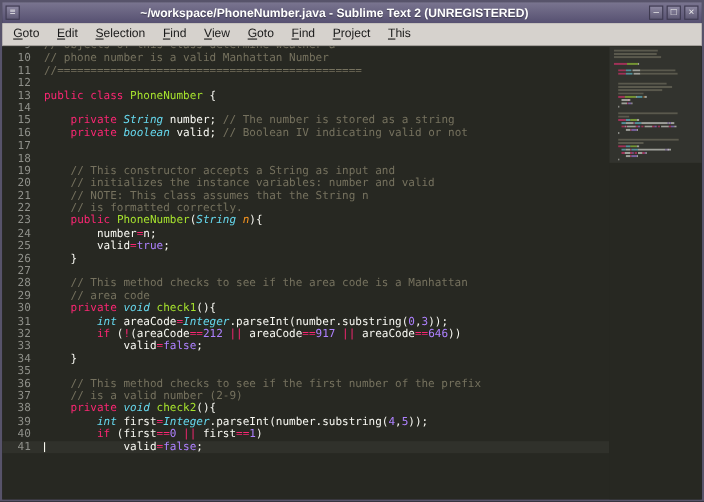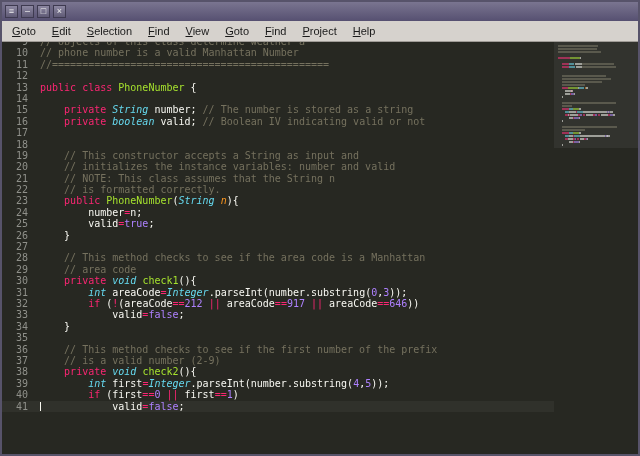--- a/index.html
+++ b/index.html
@@ -103,35 +103,36 @@
   .sb-tabsize { margin-right:48px; cursor:pointer; }
   .sb-syntax { margin-right:24px; cursor:pointer; }
 </style>
 </head>
 <body>
 
 <div class="window">
 
   <div class="titlebar">
     <div class="tb-btn">≡</div>
+    <div class="tb-title">~/workspace/PhoneNumber.java - Sublime Text 2 (UNREGISTERED)</div>
     <div class="tb-btn">–</div>
     <div class="tb-btn">□</div>
     <div class="tb-btn">×</div>
   </div>
 
   <div class="menubar">
       <div class="menu-item">Goto</div>
       <div class="menu-item">Edit</div>
       <div class="menu-item">Selection</div>
       <div class="menu-item">Find</div>
       <div class="menu-item">View</div>
       <div class="menu-item">Goto</div>
       <div class="menu-item">Find</div>
       <div class="menu-item">Project</div>
-      <div class="menu-item">Help</div>
+      <div class="menu-item">This</div>
     </div>
 
 
   <div class="editor">
     <div class="code-scroll">
       <div class="lines"><div class="line"><span class="gutter">9</span><span class="code"><span class="tok-com" style="color: rgb(117, 113, 94);">// objects of this class determine weather a</span></span></div><div class="line"><span class="gutter">10</span><span class="code"><span class="tok-com" style="color: rgb(117, 113, 94);">// phone number is a valid Manhattan Number</span></span></div><div class="line"><span class="gutter">11</span><span class="code"><span class="tok-com" style="color: rgb(117, 113, 94);">//==============================================</span></span></div><div class="line"><span class="gutter">12</span><span class="code"></span></div><div class="line"><span class="gutter">13</span><span class="code"><span class="tok-kw" style="color: rgb(249, 38, 114);">public class </span><span class="tok-cls" style="color: rgb(166, 226, 46);">PhoneNumber</span><span class="tok-txt" style="color: rgb(248, 248, 242);"> {</span></span></div><div class="line"><span class="gutter">14</span><span class="code"></span></div><div class="line"><span class="gutter">15</span><span class="code"><span class="tok-txt" style="color: rgb(248, 248, 242);">    </span><span class="tok-kw" style="color: rgb(249, 38, 114);">private </span><span class="tok-type" style="color: rgb(102, 217, 239);">String</span><span class="tok-txt" style="color: rgb(248, 248, 242);"> number; </span><span class="tok-com" style="color: rgb(117, 113, 94);">// The number is stored as a string</span></span></div><div class="line"><span class="gutter">16</span><span class="code"><span class="tok-txt" style="color: rgb(248, 248, 242);">    </span><span class="tok-kw" style="color: rgb(249, 38, 114);">private </span><span class="tok-type" style="color: rgb(102, 217, 239);">boolean</span><span class="tok-txt" style="color: rgb(248, 248, 242);"> valid; </span><span class="tok-com" style="color: rgb(117, 113, 94);">// Boolean IV indicating valid or not</span></span></div><div class="line"><span class="gutter">17</span><span class="code"></span></div><div class="line"><span class="gutter">18</span><span class="code"></span></div><div class="line"><span class="gutter">19</span><span class="code"><span class="tok-txt" style="color: rgb(248, 248, 242);">    </span><span class="tok-com" style="color: rgb(117, 113, 94);">// This constructor accepts a String as input and</span></span></div><div class="line"><span class="gutter">20</span><span class="code"><span class="tok-txt" style="color: rgb(248, 248, 242);">    </span><span class="tok-com" style="color: rgb(117, 113, 94);">// initializes the instance variables: number and valid</span></span></div><div class="line"><span class="gutter">21</span><span class="code"><span class="tok-txt" style="color: rgb(248, 248, 242);">    </span><span class="tok-com" style="color: rgb(117, 113, 94);">// NOTE: This class assumes that the String n</span></span></div><div class="line"><span class="gutter">22</span><span class="code"><span class="tok-txt" style="color: rgb(248, 248, 242);">    </span><span class="tok-com" style="color: rgb(117, 113, 94);">// is formatted correctly.</span></span></div><div class="line"><span class="gutter">23</span><span class="code"><span class="tok-txt" style="color: rgb(248, 248, 242);">    </span><span class="tok-kw" style="color: rgb(249, 38, 114);">public </span><span class="tok-cls" style="color: rgb(166, 226, 46);">PhoneNumber</span><span class="tok-txt" style="color: rgb(248, 248, 242);">(</span><span class="tok-type" style="color: rgb(102, 217, 239);">String</span><span class="tok-param" style="color: rgb(253, 151, 31);"> n</span><span class="tok-txt" style="color: rgb(248, 248, 242);">){</span></span></div><div class="line"><span class="gutter">24</span><span class="code"><span class="tok-txt" style="color: rgb(248, 248, 242);">        number</span><span class="tok-kw" style="color: rgb(249, 38, 114);">=</span><span class="tok-txt" style="color: rgb(248, 248, 242);">n;</span></span></div><div class="line"><span class="gutter">25</span><span class="code"><span class="tok-txt" style="color: rgb(248, 248, 242);">        valid</span><span class="tok-kw" style="color: rgb(249, 38, 114);">=</span><span class="tok-num" style="color: rgb(174, 129, 255);">true</span><span class="tok-txt" style="color: rgb(248, 248, 242);">;</span></span></div><div class="line"><span class="gutter">26</span><span class="code"><span class="tok-txt" style="color: rgb(248, 248, 242);">    }</span></span></div><div class="line"><span class="gutter">27</span><span class="code"></span></div><div class="line"><span class="gutter">28</span><span class="code"><span class="tok-txt" style="color: rgb(248, 248, 242);">    </span><span class="tok-com" style="color: rgb(117, 113, 94);">// This method checks to see if the area code is a Manhattan</span></span></div><div class="line"><span class="gutter">29</span><span class="code"><span class="tok-txt" style="color: rgb(248, 248, 242);">    </span><span class="tok-com" style="color: rgb(117, 113, 94);">// area code</span></span></div><div class="line"><span class="gutter">30</span><span class="code"><span class="tok-txt" style="color: rgb(248, 248, 242);">    </span><span class="tok-kw" style="color: rgb(249, 38, 114);">private </span><span class="tok-type" style="color: rgb(102, 217, 239);">void </span><span class="tok-cls" style="color: rgb(166, 226, 46);">check1</span><span class="tok-txt" style="color: rgb(248, 248, 242);">(){</span></span></div><div class="line"><span class="gutter">31</span><span class="code"><span class="tok-txt" style="color: rgb(248, 248, 242);">        </span><span class="tok-type" style="color: rgb(102, 217, 239);">int </span><span class="tok-txt" style="color: rgb(248, 248, 242);">areaCode</span><span class="tok-kw" style="color: rgb(249, 38, 114);">=</span><span class="tok-type" style="color: rgb(102, 217, 239);">Integer</span><span class="tok-txt" style="color: rgb(248, 248, 242);">.parseInt(number.substring(</span><span class="tok-num" style="color: rgb(174, 129, 255);">0</span><span class="tok-txt" style="color: rgb(248, 248, 242);">,</span><span class="tok-num" style="color: rgb(174, 129, 255);">3</span><span class="tok-txt" style="color: rgb(248, 248, 242);">));</span></span></div><div class="line"><span class="gutter">32</span><span class="code"><span class="tok-txt" style="color: rgb(248, 248, 242);">        </span><span class="tok-kw" style="color: rgb(249, 38, 114);">if </span><span class="tok-txt" style="color: rgb(248, 248, 242);">(</span><span class="tok-kw" style="color: rgb(249, 38, 114);">!</span><span class="tok-txt" style="color: rgb(248, 248, 242);">(areaCode</span><span class="tok-kw" style="color: rgb(249, 38, 114);">==</span><span class="tok-num" style="color: rgb(174, 129, 255);">212</span><span class="tok-txt" style="color: rgb(248, 248, 242);"> </span><span class="tok-kw" style="color: rgb(249, 38, 114);">||</span><span class="tok-txt" style="color: rgb(248, 248, 242);"> areaCode</span><span class="tok-kw" style="color: rgb(249, 38, 114);">==</span><span class="tok-num" style="color: rgb(174, 129, 255);">917</span><span class="tok-txt" style="color: rgb(248, 248, 242);"> </span><span class="tok-kw" style="color: rgb(249, 38, 114);">||</span><span class="tok-txt" style="color: rgb(248, 248, 242);"> areaCode</span><span class="tok-kw" style="color: rgb(249, 38, 114);">==</span><span class="tok-num" style="color: rgb(174, 129, 255);">646</span><span class="tok-txt" style="color: rgb(248, 248, 242);">))</span></span></div><div class="line"><span class="gutter">33</span><span class="code"><span class="tok-txt" style="color: rgb(248, 248, 242);">            valid</span><span class="tok-kw" style="color: rgb(249, 38, 114);">=</span><span class="tok-num" style="color: rgb(174, 129, 255);">false</span><span class="tok-txt" style="color: rgb(248, 248, 242);">;</span></span></div><div class="line"><span class="gutter">34</span><span class="code"><span class="tok-txt" style="color: rgb(248, 248, 242);">    }</span></span></div><div class="line"><span class="gutter">35</span><span class="code"></span></div><div class="line"><span class="gutter">36</span><span class="code"><span class="tok-txt" style="color: rgb(248, 248, 242);">    </span><span class="tok-com" style="color: rgb(117, 113, 94);">// This method checks to see if the first number of the prefix</span></span></div><div class="line"><span class="gutter">37</span><span class="code"><span class="tok-txt" style="color: rgb(248, 248, 242);">    </span><span class="tok-com" style="color: rgb(117, 113, 94);">// is a valid number (2-9)</span></span></div><div class="line"><span class="gutter">38</span><span class="code"><span class="tok-txt" style="color: rgb(248, 248, 242);">    </span><span class="tok-kw" style="color: rgb(249, 38, 114);">private </span><span class="tok-type" style="color: rgb(102, 217, 239);">void </span><span class="tok-cls" style="color: rgb(166, 226, 46);">check2</span><span class="tok-txt" style="color: rgb(248, 248, 242);">(){</span></span></div><div class="line"><span class="gutter">39</span><span class="code"><span class="tok-txt" style="color: rgb(248, 248, 242);">        </span><span class="tok-type" style="color: rgb(102, 217, 239);">int </span><span class="tok-txt" style="color: rgb(248, 248, 242);">first</span><span class="tok-kw" style="color: rgb(249, 38, 114);">=</span><span class="tok-type" style="color: rgb(102, 217, 239);">Integer</span><span class="tok-txt" style="color: rgb(248, 248, 242);">.parseInt(number.substring(</span><span class="tok-num" style="color: rgb(174, 129, 255);">4</span><span class="tok-txt" style="color: rgb(248, 248, 242);">,</span><span class="tok-num" style="color: rgb(174, 129, 255);">5</span><span class="tok-txt" style="color: rgb(248, 248, 242);">));</span></span></div><div class="line"><span class="gutter">40</span><span class="code"><span class="tok-txt" style="color: rgb(248, 248, 242);">        </span><span class="tok-kw" style="color: rgb(249, 38, 114);">if </span><span class="tok-txt" style="color: rgb(248, 248, 242);">(first</span><span class="tok-kw" style="color: rgb(249, 38, 114);">==</span><span class="tok-num" style="color: rgb(174, 129, 255);">0</span><span class="tok-txt" style="color: rgb(248, 248, 242);"> </span><span class="tok-kw" style="color: rgb(249, 38, 114);">||</span><span class="tok-txt" style="color: rgb(248, 248, 242);"> first</span><span class="tok-kw" style="color: rgb(249, 38, 114);">==</span><span class="tok-num" style="color: rgb(174, 129, 255);">1</span><span class="tok-txt" style="color: rgb(248, 248, 242);">)</span></span></div><div class="line current"><span class="gutter">41</span><span class="code"><span class="tok-txt" style="color: rgb(248, 248, 242);">            valid</span><span class="tok-kw" style="color: rgb(249, 38, 114);">=</span><span class="tok-num" style="color: rgb(174, 129, 255);">false</span><span class="tok-txt" style="color: rgb(248, 248, 242);">;</span></span></div></div>
     </div>
     <div class="minimap">
       <div>
           <div class="mm-line">

